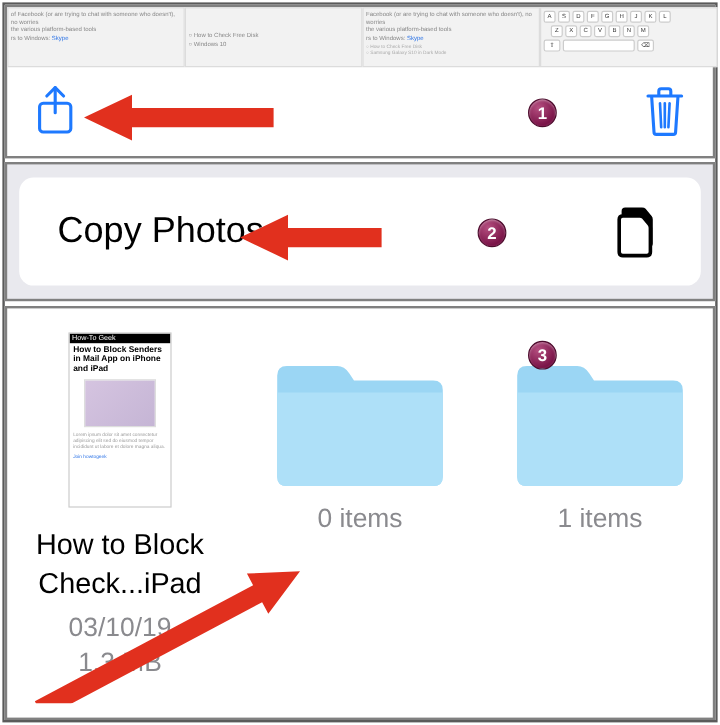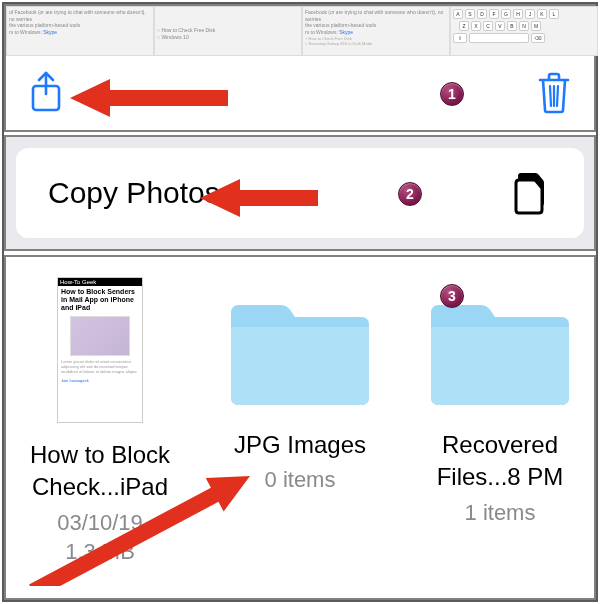--- a/index.html
+++ b/index.html
@@ -185,33 +185,29 @@
       </div>
     </div>
 
     <div class="file-item">
       <div class="folder">
         <svg viewBox="0 0 150 120">
           <path d="M6 20 Q6 12 14 12 L56 12 Q62 12 66 18 L70 24 L136 24 Q144 24 144 32 L144 104 Q144 112 136 112 L14 112 Q6 112 6 104 Z" fill="#9bd6f4"></path>
           <path d="M6 34 L144 34 L144 104 Q144 112 136 112 L14 112 Q6 112 6 104 Z" fill="#aee0f8"></path>
         </svg>
       </div>
-      <div class="fname">JPG Images</div>
       <div class="fmeta">0 items</div>
     </div>
 
     <div class="file-item">
       <div class="folder">
         <svg viewBox="0 0 150 120">
           <path d="M6 20 Q6 12 14 12 L56 12 Q62 12 66 18 L70 24 L136 24 Q144 24 144 32 L144 104 Q144 112 136 112 L14 112 Q6 112 6 104 Z" fill="#9bd6f4"></path>
           <path d="M6 34 L144 34 L144 104 Q144 112 136 112 L14 112 Q6 112 6 104 Z" fill="#aee0f8"></path>
         </svg>
-      </div>
-      <div class="fname">
-        <span>Recovered</span><br><span>Files...8 PM</span>
       </div>
       <div class="fmeta">1 items</div>
     </div>
   </div>
 
   <div class="badge" style="left:436px; top:78px;">1</div>
   <div class="arrow" style="left:66px; top:72px;">
     <svg width="160" height="44">
         <polygon points="0,22 40,3 40,14 158,14 158,30 40,30 40,41" fill="#e1301e"></polygon>
       </svg>

